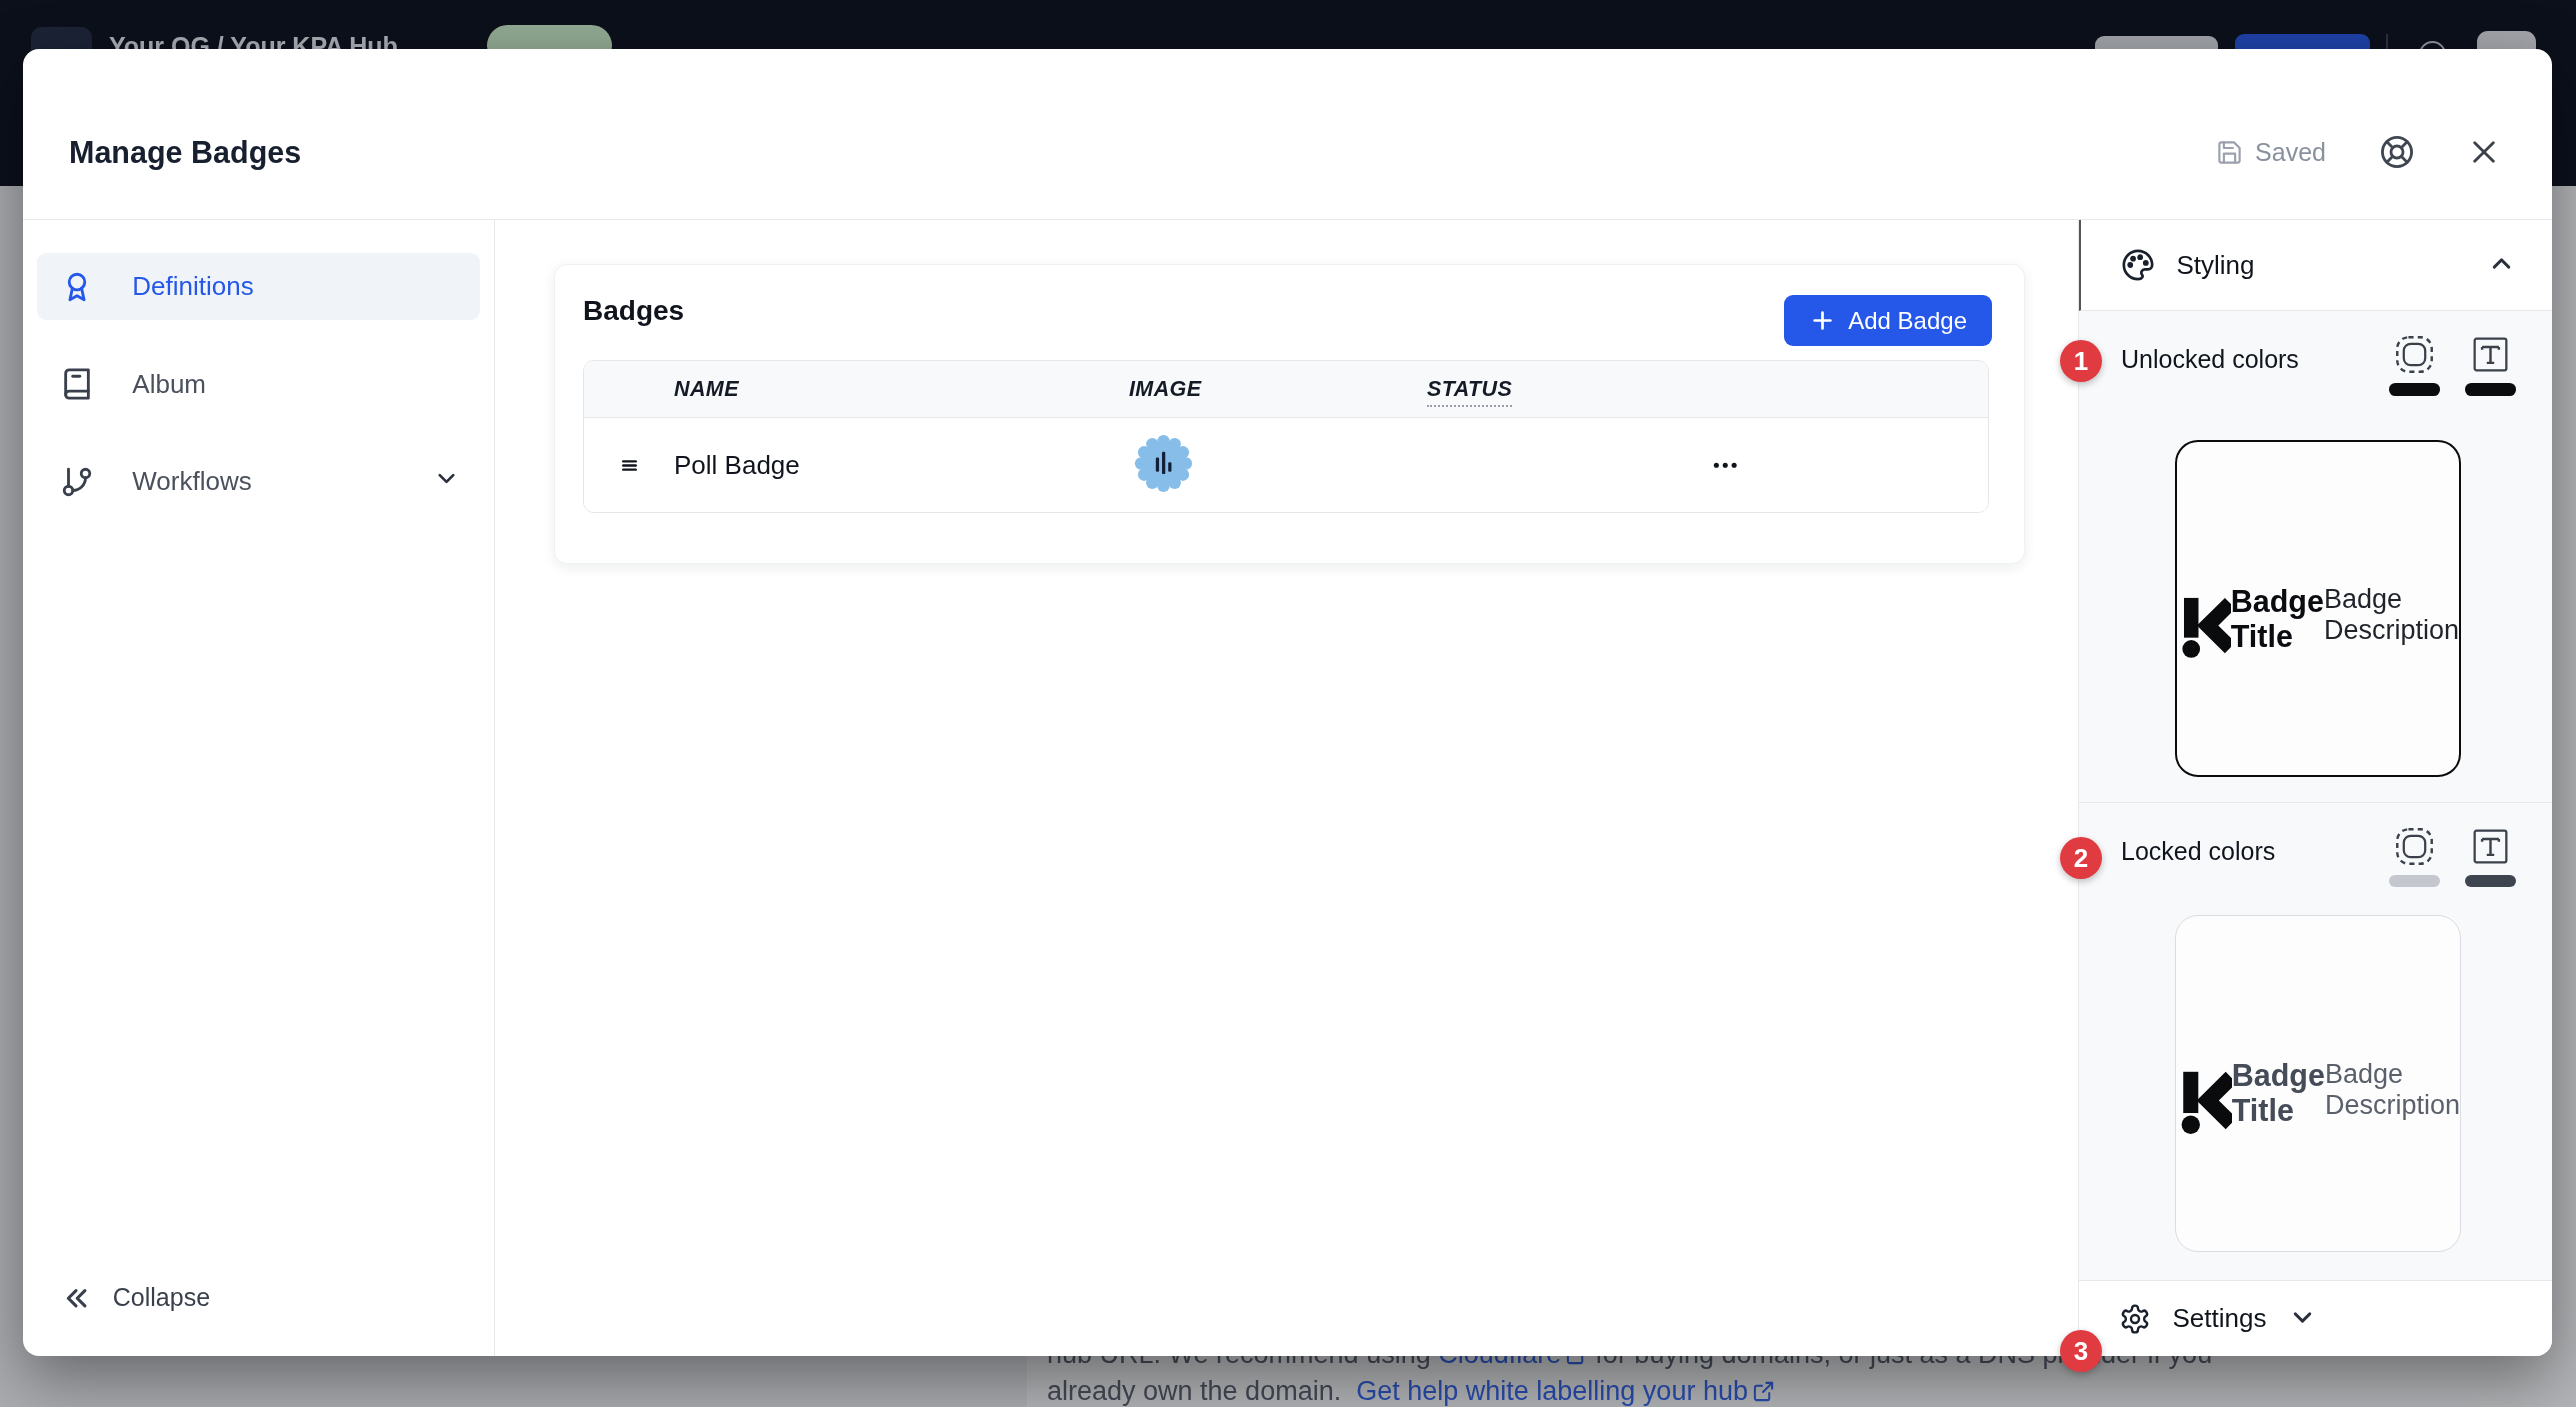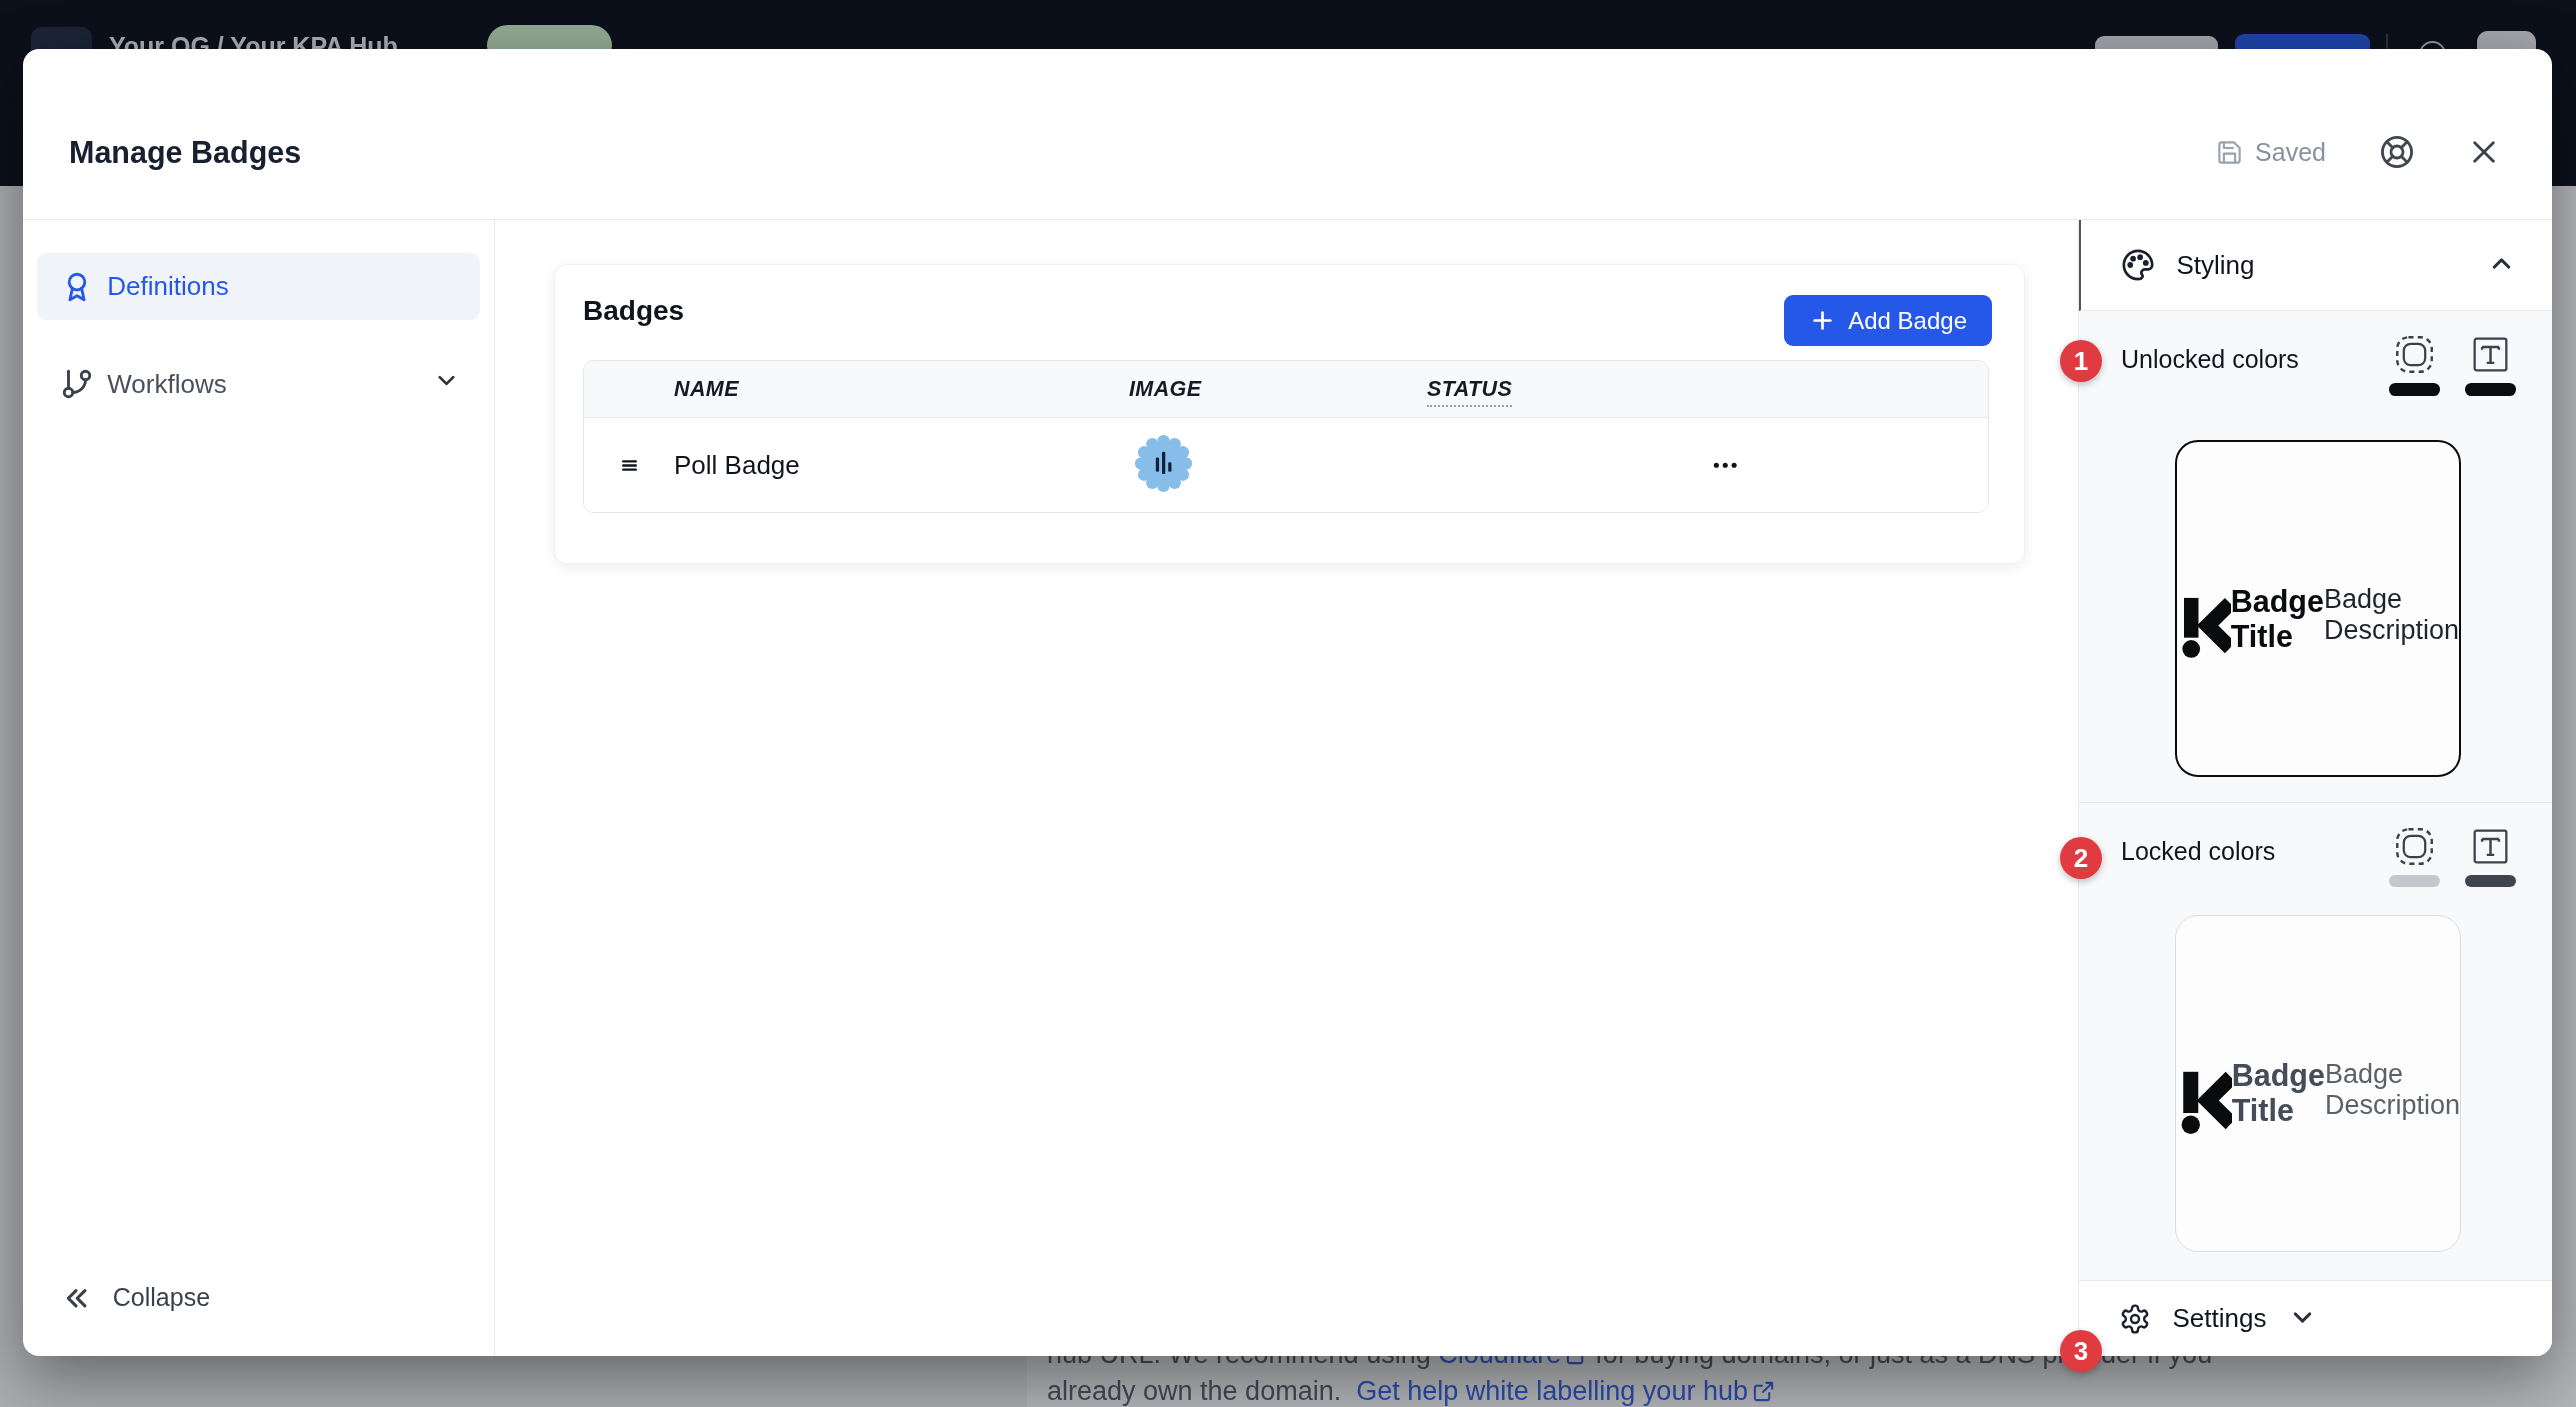--- a/index.html
+++ b/index.html
@@ -34,21 +34,21 @@
   .modal-title { font-size:30.5px; font-weight:700; color:#182030; }
   .header-right { margin-left:auto; display:flex; align-items:center; gap:52px; }
   .saved { display:flex; align-items:center; gap:12.5px; color:#8A919E; font-size:25px; }
   .icon-btn { display:flex; align-items:center; justify-content:center; background:none; border:none; cursor:pointer; padding:0; }
 
   .modal-body { flex:1; display:flex; min-height:0; }
 
   
   .sidebar { width:472px; flex:0 0 472px; border-right:0.9px solid #E6E8EB; display:flex; flex-direction:column; padding:33px 14.3px 43px 14.3px; }
   .nav { display:flex; flex-direction:column; gap:30.5px; }
-  .nav-item { height:67px; border-radius:9px; display:flex; align-items:center; padding-left:23px; gap:13px;
+  .nav-item { height:67px; border-radius:9px; display:flex; align-items:center; padding-left:23px; gap:38px;
     font-size:26px; color:#4A515C; cursor:pointer; background:transparent; border:none; }
   .nav-item.active { background:#F0F4F9; color:#2557E8; font-weight:500; }
   .nav-item .chev { margin-left:auto; margin-right:20px; }
   .collapse-row { margin-top:auto; display:flex; align-items:center; gap:20px; padding-left:25px; font-size:25px; font-weight:500; color:#39404C; cursor:pointer; background:none; border:none; }
 
   
   .main { flex:1; position:relative; background:#FFFFFF; }
   .card { position:absolute; left:59px; top:44px; width:1471px; height:300px; background:#fff; border-radius:12.5px;
     border:0.9px solid #EEF0F2; box-shadow:0 3.6px 12.5px rgba(20,24,34,.07); }
   .card-head { display:flex; align-items:flex-start; justify-content:space-between; padding:30px 32px 0 28px;gap:6px; }
@@ -169,20 +169,28 @@
   <div class="modal-body">
 
     <div class="sidebar">
       <div class="nav">
         <button class="nav-item active">
           <svg width="34" height="34" viewBox="0 0 24 24" fill="none" stroke="#2557E8" stroke-width="2" stroke-linecap="round" stroke-linejoin="round">
               <circle cx="12" cy="8.5" r="5.5"></circle>
               <path d="M8.8 12.8 7 21l5-2.8L17 21l-1.8-8.2"></path>
             </svg>
           <span>Definitions</span>
+        </button>
+        <button class="nav-item">
+          <svg width="34" height="34" viewBox="0 0 24 24" fill="none" stroke="#39404C" stroke-width="2" stroke-linecap="round" stroke-linejoin="round">
+              <path d="M4 19.5A2.5 2.5 0 0 1 6.5 17H20"></path>
+              <path d="M6.5 2H20v20H6.5A2.5 2.5 0 0 1 4 19.5v-15A2.5 2.5 0 0 1 6.5 2z"></path>
+              <path d="M9 6.5h5"></path>
+            </svg>
+          <span>Album</span>
         </button>
         <button class="nav-item">
           <svg width="34" height="34" viewBox="0 0 24 24" fill="none" stroke="#39404C" stroke-width="2" stroke-linecap="round" stroke-linejoin="round">
               <path d="M6 3v12"></path>
               <circle cx="18" cy="6" r="3"></circle>
               <circle cx="6" cy="18" r="3"></circle>
               <path d="M18 9a9 9 0 0 1-9 9"></path>
             </svg>
           <span>Workflows</span>
           <span class="chev"><svg width="27" height="27" viewBox="0 0 24 24" fill="none" stroke="#2A313C" stroke-width="2.4" stroke-linecap="round" stroke-linejoin="round">

